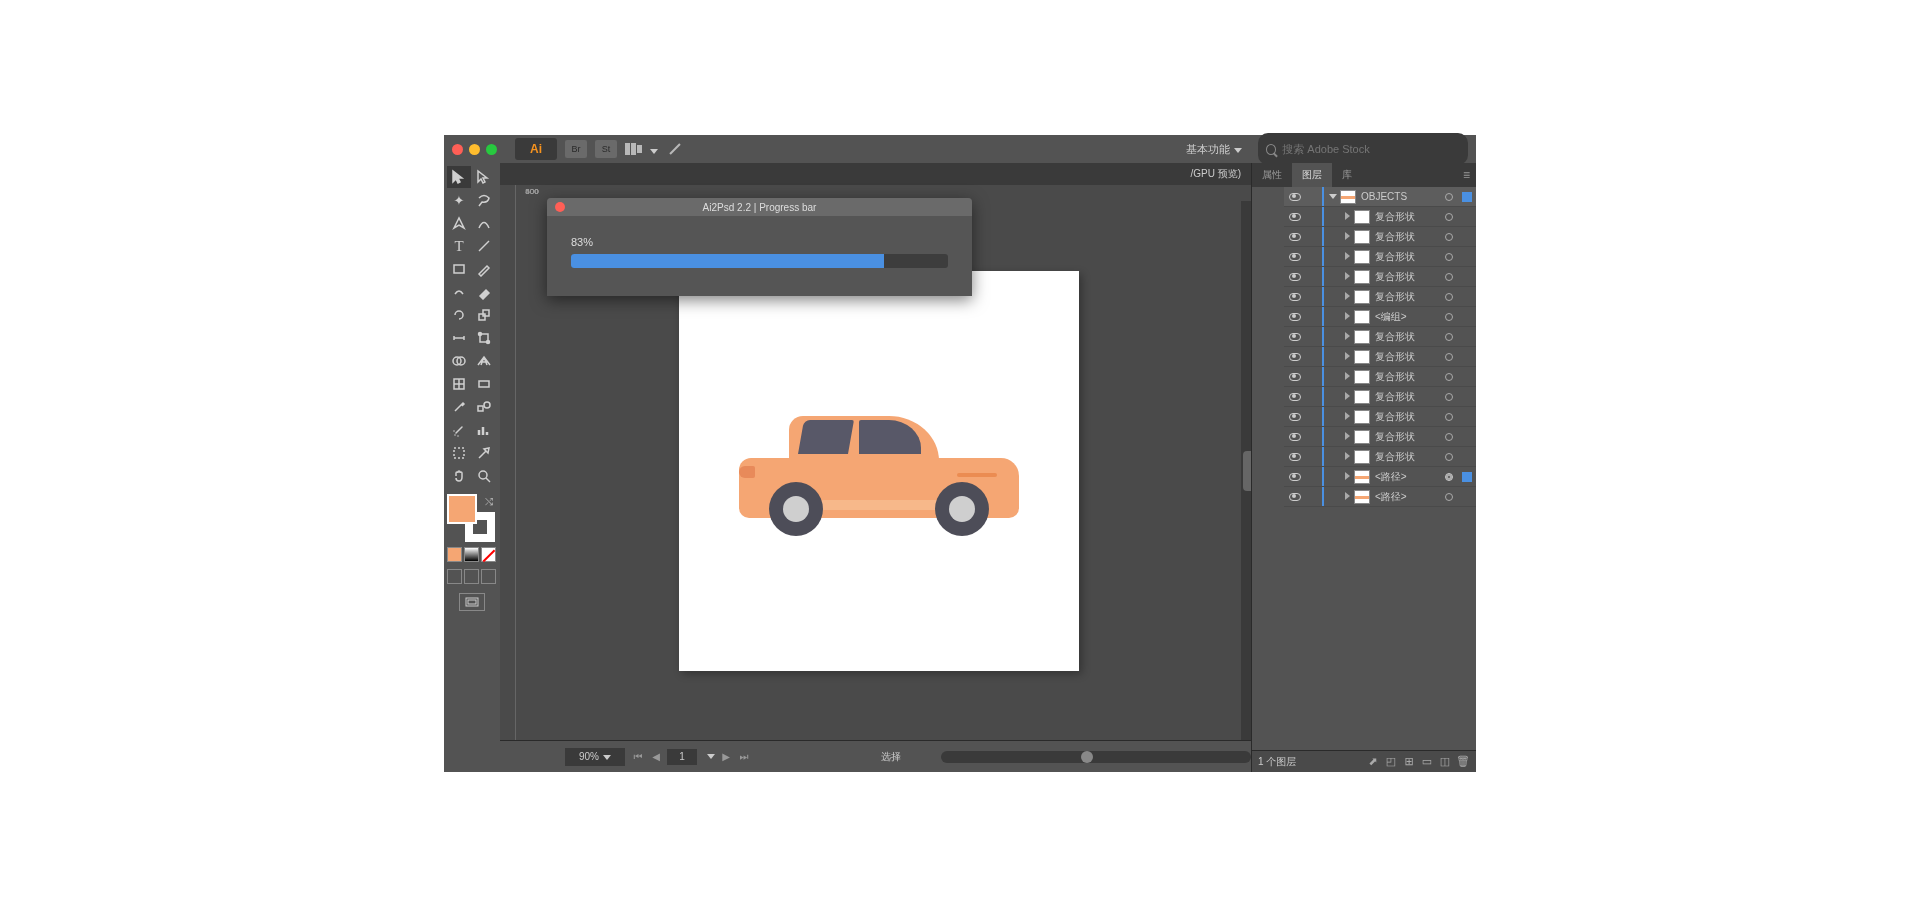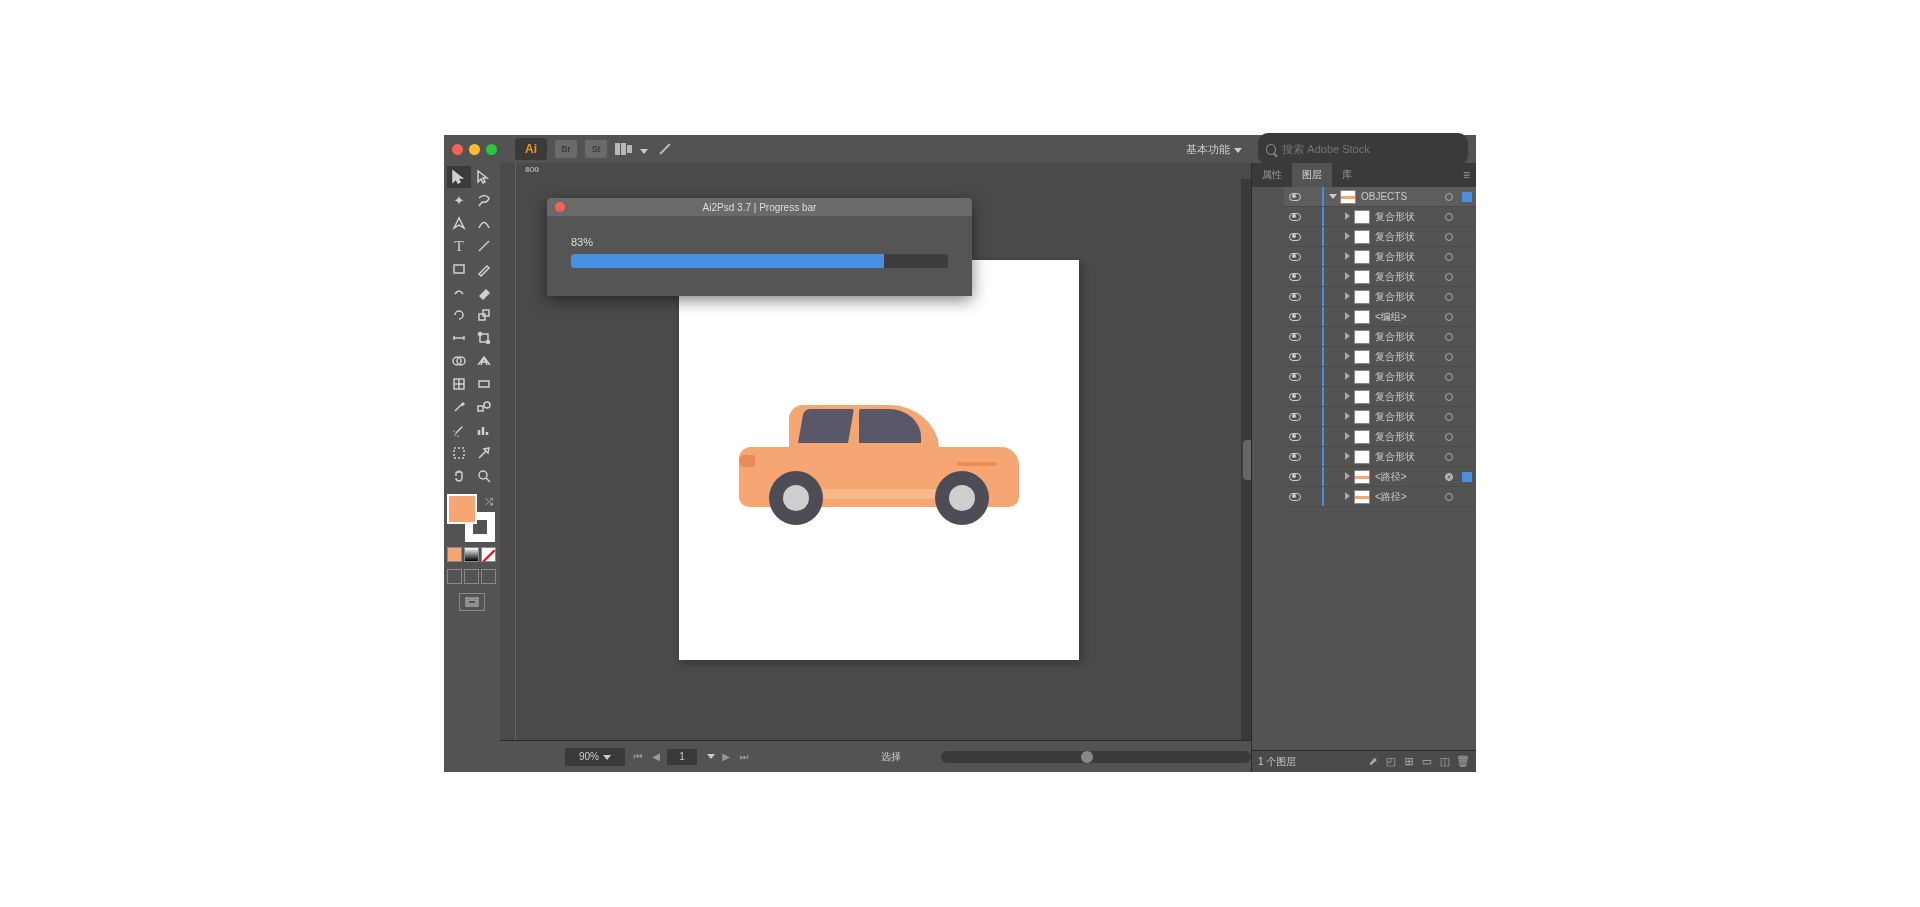--- a/index.html
+++ b/index.html
@@ -4,21 +4,21 @@
 <style>
 * { margin: 0; padding: 0; box-sizing: border-box; font-family: -apple-system, "Helvetica Neue", Arial, sans-serif; }
 body { background: #fff; display: flex; justify-content: center; align-items: center; height: 907px; }
 .app-window { width: 1032px; height: 637px; background: #323232; display: flex; flex-direction: column; position: relative; }
 .menubar { height: 28px; background: #535353; display: flex; align-items: center; padding: 0 8px; gap: 8px; }
 .traffic-lights { display: flex; gap: 6px; margin-right: 10px;}
 .traffic-lights span { width: 11px; height: 11px; border-radius: 50%; display:block; }
 .tl-red { background: #ff5f56; }
 .tl-yellow { background: #ffbd2e; }
 .tl-green { background: #27c93f; }
-.ai-logo { width: 32px; height: 22px; background: #3a3a3a; color: #f7931e; display:flex; align-items:center; justify-content:center; font-weight:bold; font-size:12px; border-radius:3px;}
+.ai-logo { width: 42px; height: 22px; background: #3a3a3a; color: #f7931e; display:flex; align-items:center; justify-content:center; font-weight:bold; font-size:12px; border-radius:3px;}
 .top-icon { width: 22px; height: 18px; background: #6a6a6a; border-radius: 2px; display:flex; align-items:center; justify-content:center; color:#2a2a2a; font-size:9px; font-weight:normal;}
 .arrangement-icon { display:flex; gap:1px; align-items:center; }
 .arrangement-icon span{ width:5px; height:12px; background:#b8b8b8;}
 .wand-icon{ width:18px; height:18px; position:relative;}
 .wand-icon::before{content:"";position:absolute;width:2px;height:14px;background:#b8b8b8;transform:rotate(45deg);left:8px;top:2px;}
 .spacer { flex: 1; }
 .workspace-switcher { color: #ccc; font-size: 11px; padding: 4px 8px; display:flex; align-items:center; gap:4px;}
 .search-box { width: 210px; height: 20px; background: #3a3a3a; border-radius: 10px; display:flex; align-items:center; padding:16px 8px; gap:6px; }
 .search-box input { background: transparent; border: none; outline: none; color: #888; font-size: 11px; width: 100%; }
 .mag-icon{width:11px;height:11px;border:1.5px solid #888;border-radius:50%;position:relative;}
@@ -333,20 +333,23 @@
       </div>
       <div class="screen-mode">
           <svg width="14" height="10" viewBox="0 0 14 10">
             <rect x="1" y="1" width="12" height="8" fill="none" stroke="#ccc"></rect>
             <rect x="3" y="3" width="8" height="4" fill="none" stroke="#ccc"></rect>
           </svg>
         </div>
     </div>
 
     <div class="canvas-area">
+      <div class="doc-tab">
+          <span style="margin-left:auto">/GPU 预览)</span>
+        </div>
       <div style="display:flex;">
         <div class="ruler-v-space"></div>
         <div class="ruler-h">
           <span class="tick" style="left:55%">300</span>
           <span class="tick" style="left:68%">400</span>
           <span class="tick" style="left:81%">500</span>
           <span class="tick" style="left:94%">600</span>
         </div>
       </div>
       <div class="canvas-row">
@@ -385,21 +388,21 @@
           <div class="nav-btn">▶</div>
           <div class="nav-btn">⏭</div>
         </div>
         <div class="tool-name">选择</div>
         <div class="h-scroll"></div>
       </div>
 
       <div class="progress-dialog">
         <div class="progress-titlebar">
           <span class="close-dot"></span>
-          <span>Ai2Psd 3.7 | Progress bar</span>
+          <span>Ai2Psd 2.2 | Progress bar</span>
         </div>
         <div class="progress-body">
           <div class="progress-label">83%</div>
           <div class="progress-track">
             <div class="progress-fill" style="width:83%"></div>
           </div>
         </div>
       </div>
     </div>
 

